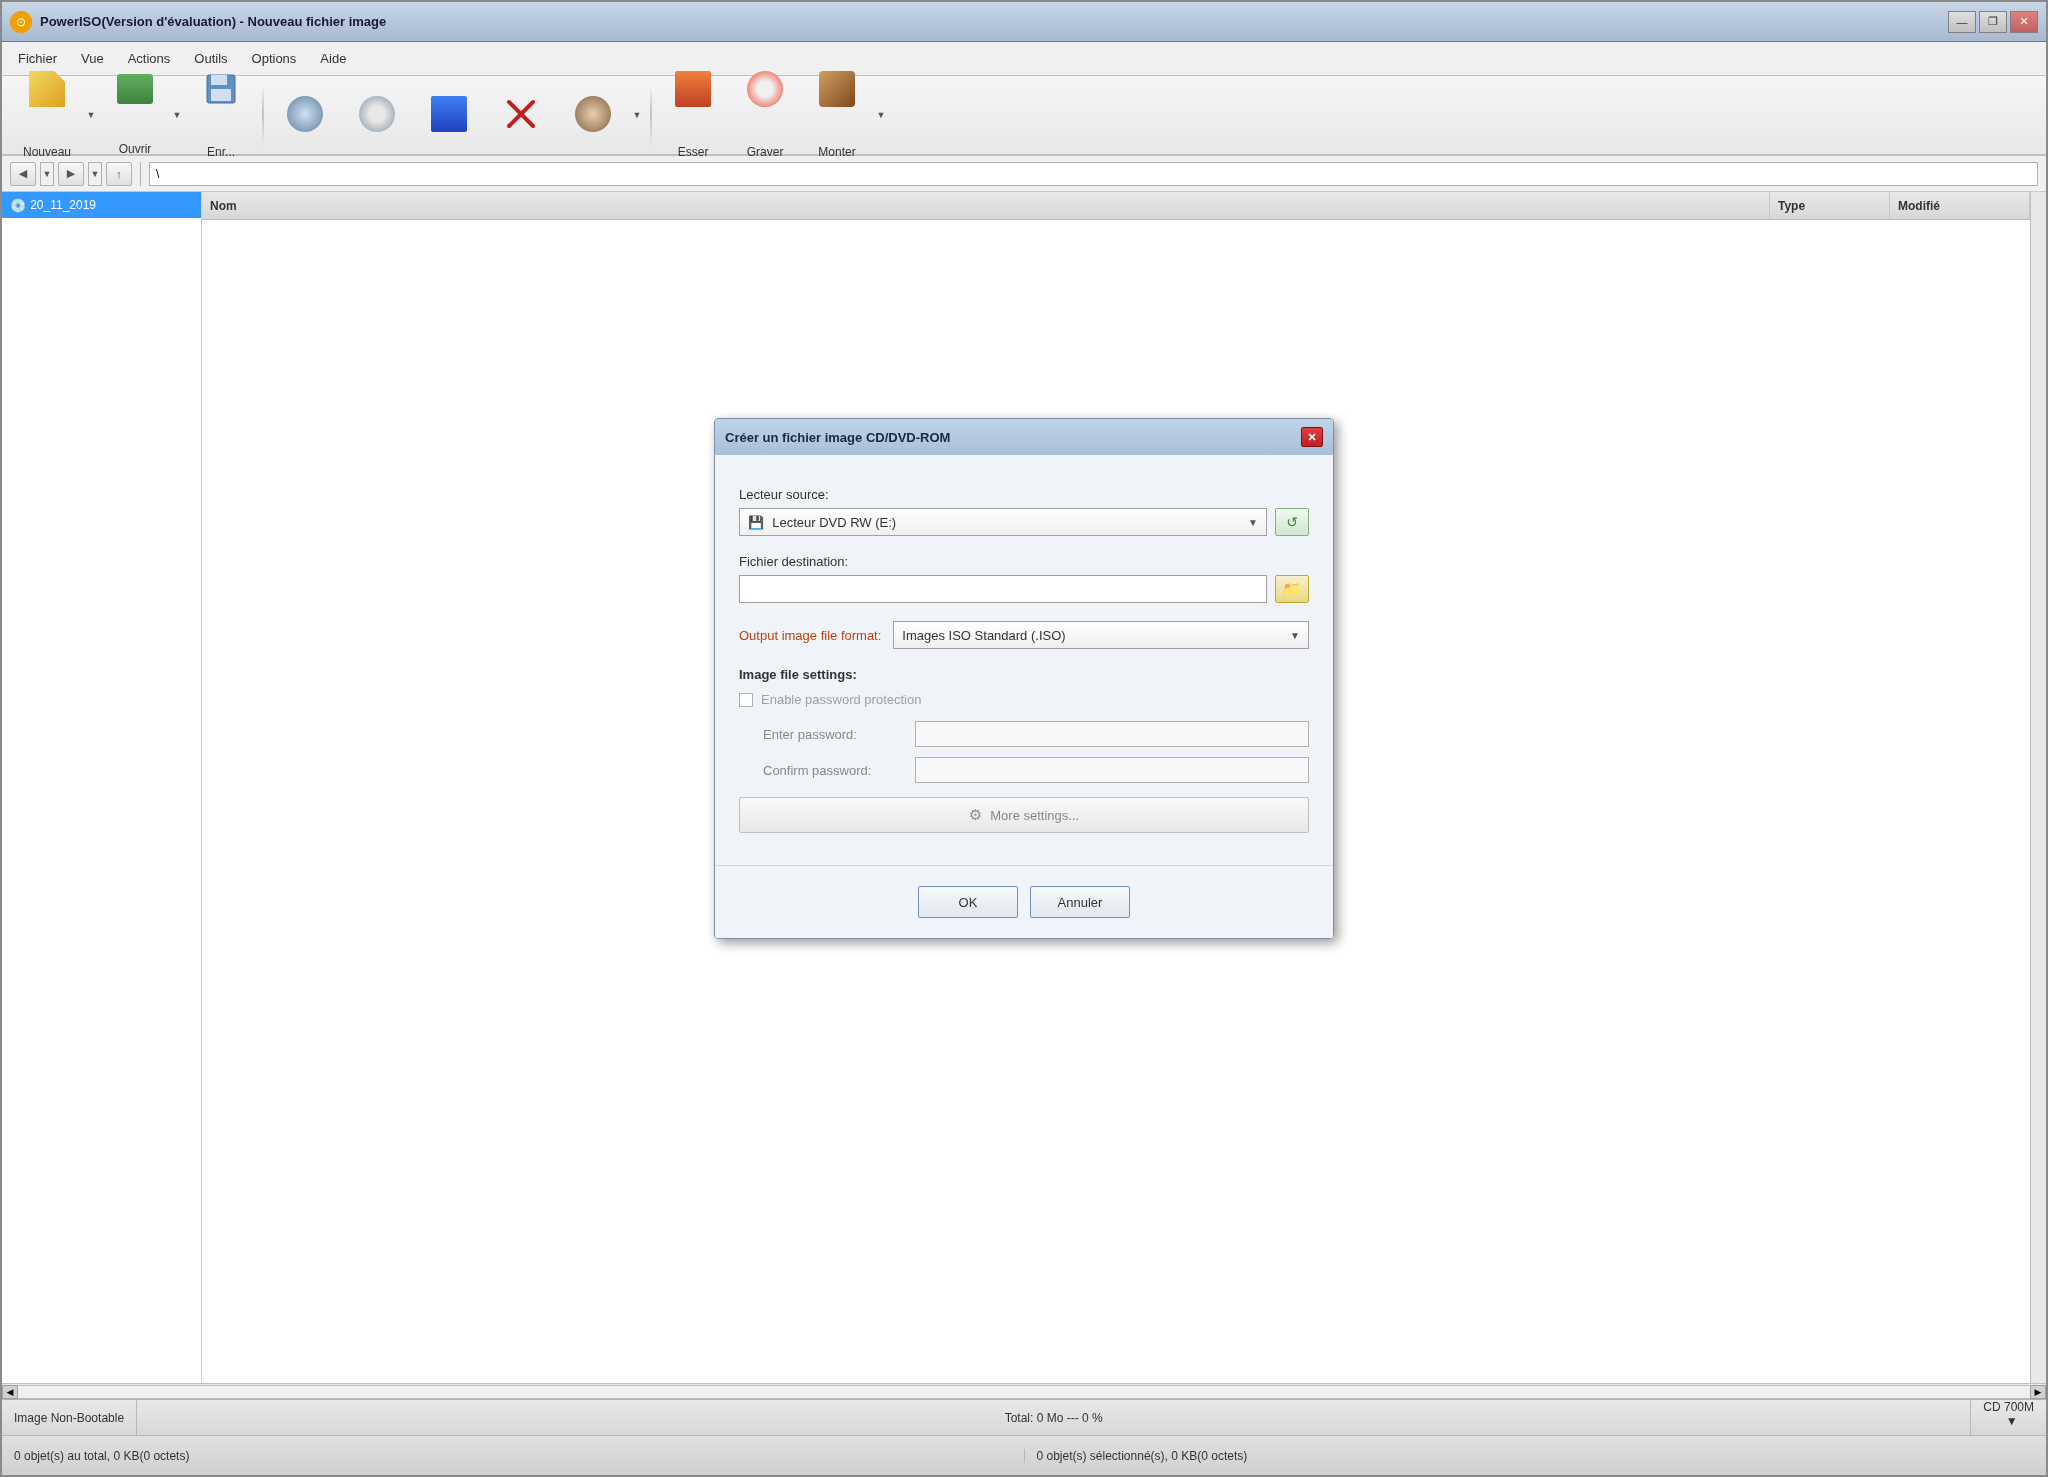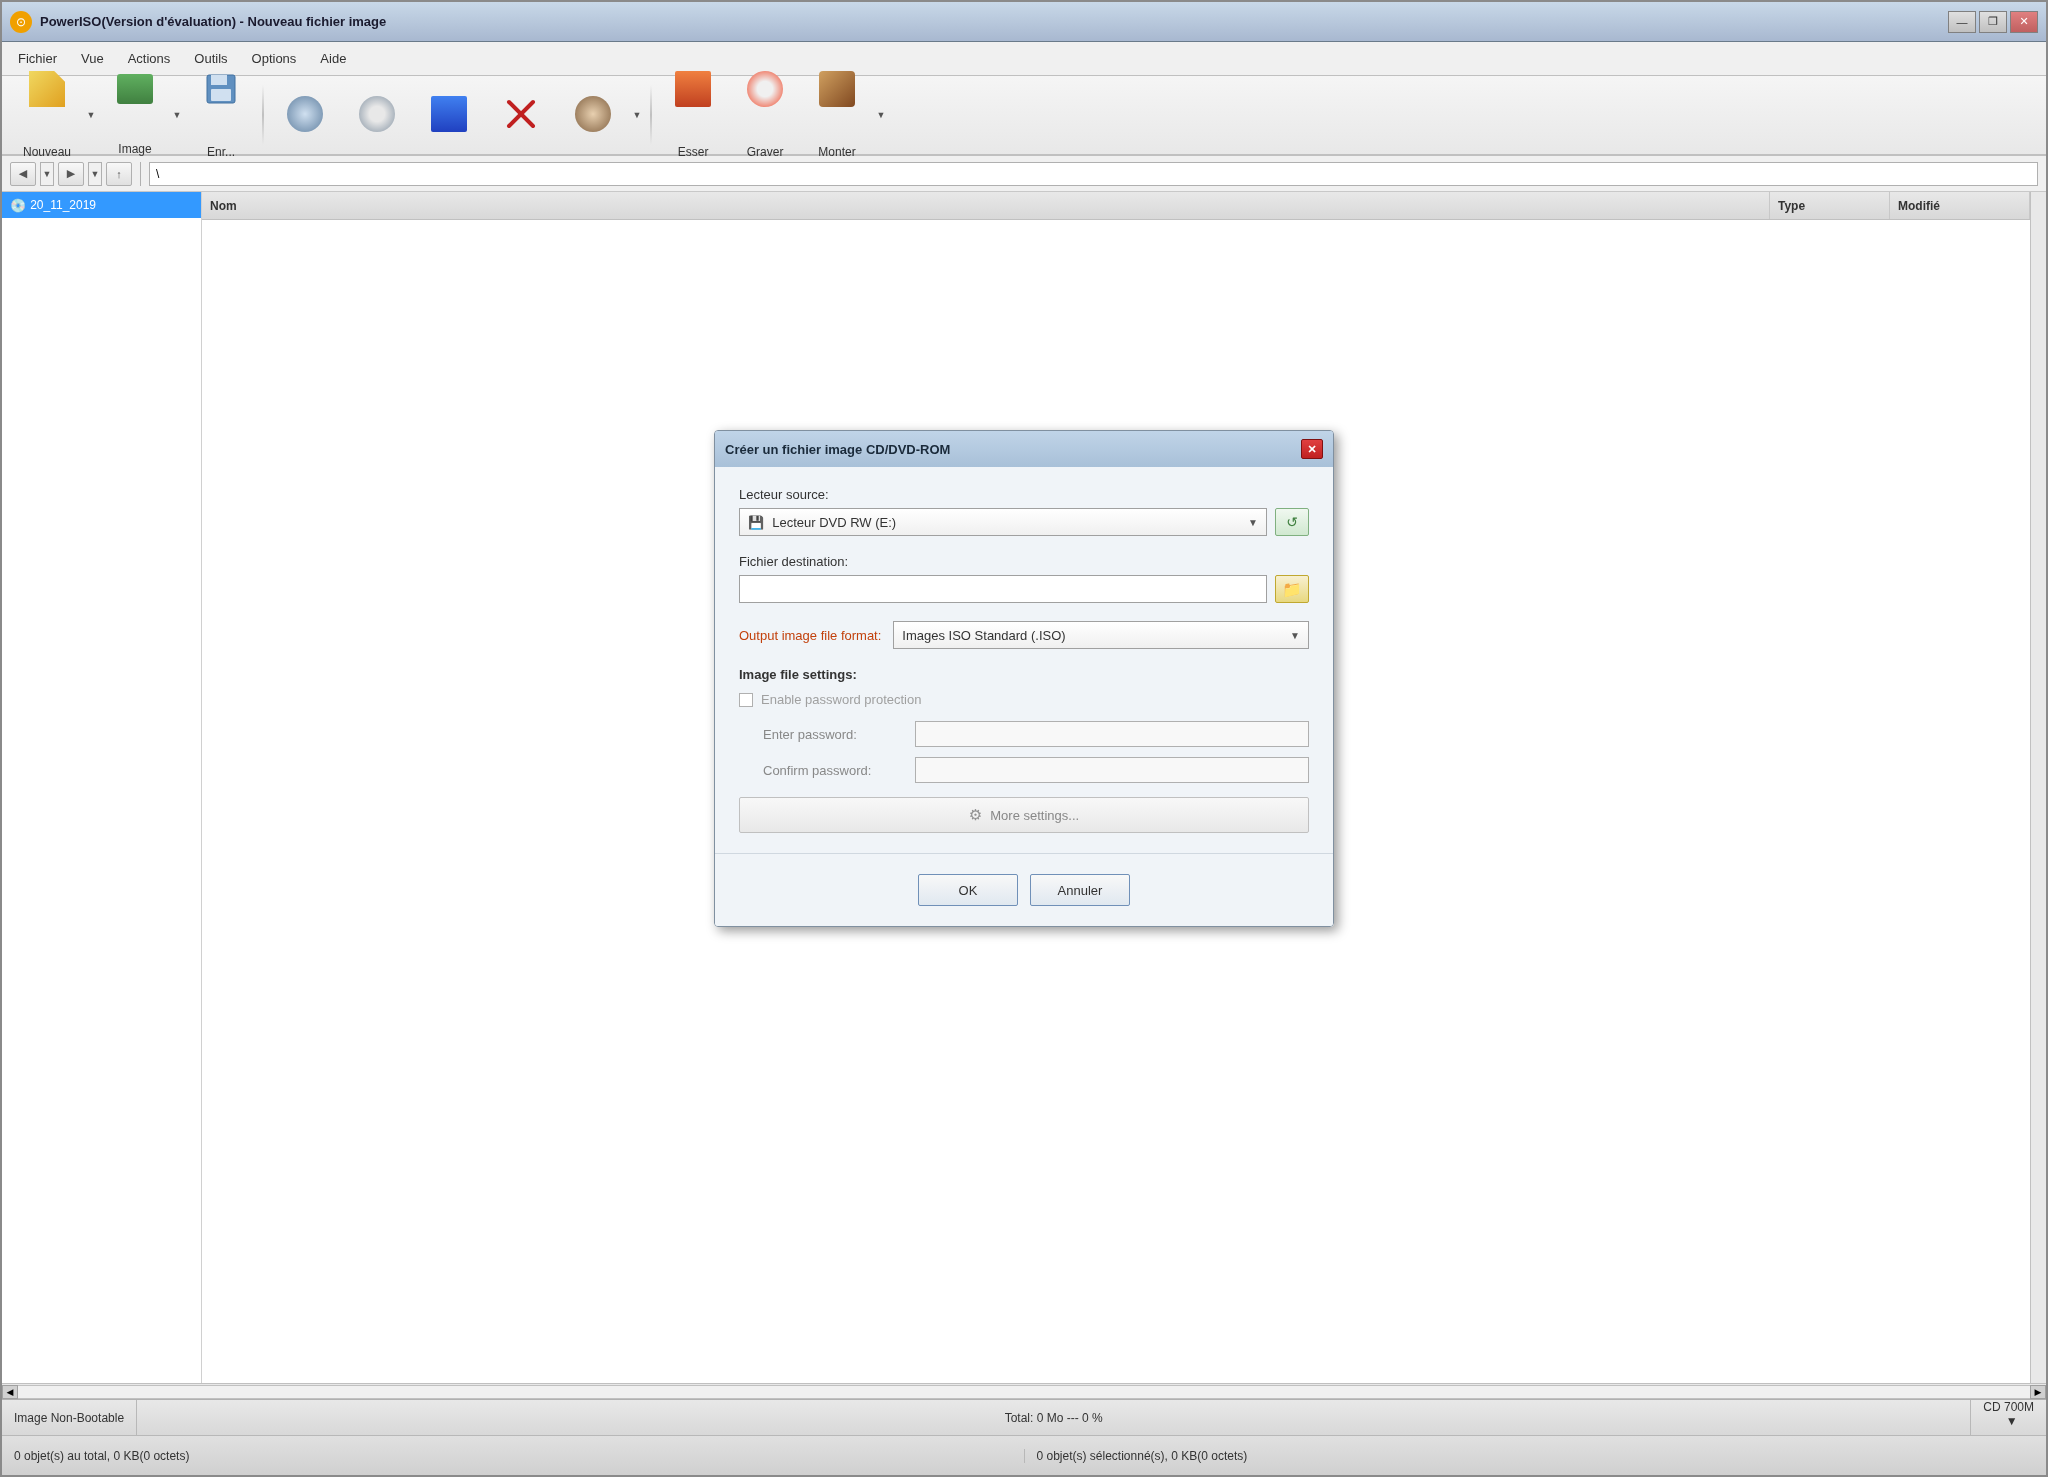--- a/index.html
+++ b/index.html
@@ -284,21 +284,21 @@
       color: white;
       cursor: pointer;
       display: flex;
       align-items: center;
       justify-content: center;
       font-size: 11px;
       font-weight: bold;
       border-radius: 2px;
     }
     .dialog-body {
-      padding: 20px 24px;
+      padding: 32px 24px;
       background: #f0f4f8;
     }
     .form-group {
       margin-bottom: 18px;
     }
     .form-label {
       font-size: 13px;
       color: #333;
       margin-bottom: 6px;
       display: block;
@@ -551,21 +551,21 @@
         <span>Nouveau</span>
       </div>
       <div class="arrow-btn">▼</div>
     </div>
 
     <div style="display:flex;align-items:center;">
       <div class="toolbar-btn">
         <div class="toolbar-icon">
           <div class="icon-open"></div>
         </div>
-        <span>Image</span>
+        <span>Ouvrir</span>
       </div>
       <div class="arrow-btn">▼</div>
     </div>
 
     <div class="toolbar-btn">
       <div class="toolbar-icon">
         <svg width="36" height="36" viewBox="0 0 36 36">
           <rect x="4" y="4" width="28" height="28" rx="2" fill="#6090c0" stroke="#4070a0" stroke-width="1"></rect>
           <rect x="8" y="4" width="16" height="10" fill="#d0e0f0"></rect>
           <rect x="8" y="18" width="20" height="12" rx="1" fill="#d0e0f0"></rect>

